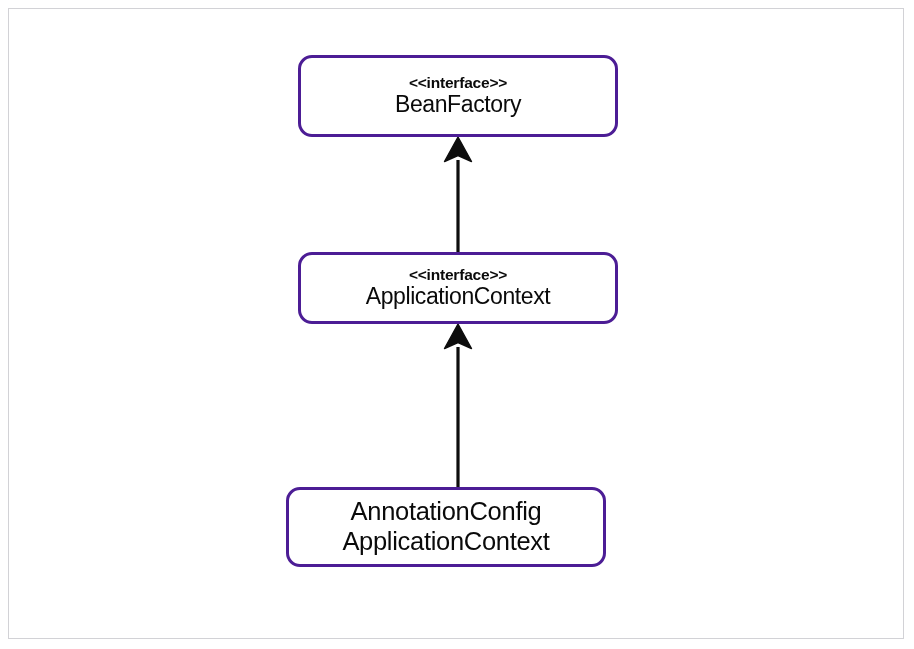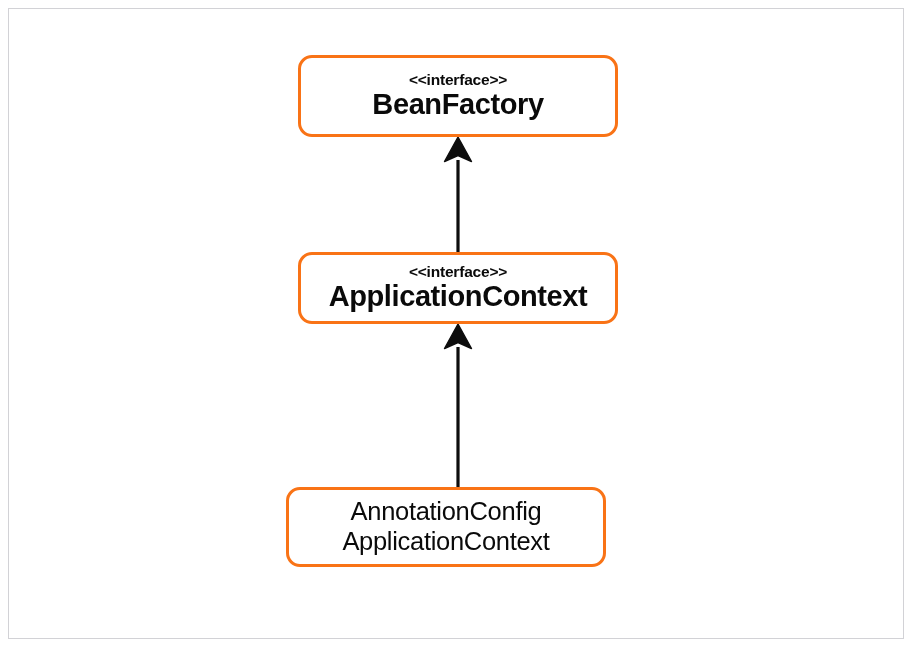--- a/index.html
+++ b/index.html
@@ -31,41 +31,41 @@
     left: 0;
     top: 0;
     width: 914px;
     height: 649px;
   }
 
   .uml-node {
     position: absolute;
     box-sizing: border-box;
     background: #ffffff;
-    border: 3px solid #f97316;
+    border: 3px solid #4c1d95;
     border-radius: 14px;
     display: flex;
     flex-direction: column;
     align-items: center;
     justify-content: center;
     text-align: center;
     color: #0a0a0a;
   }
 
   .node-stereotype {
     font-size: 15.5px;
     font-weight: bold;
     letter-spacing: -0.2px;
     line-height: 1.05;
     margin-bottom: 1px;
   }
 
   .node-name {
-    font-size: 29px;
-    font-weight: 700;
+    font-size: 23px;
+    font-weight: 400;
     letter-spacing: -0.4px;
     line-height: 1.06;
     white-space: nowrap;
   }
 
   .node-name-2 {
     font-size: 25.5px;
     font-weight: 500;
     letter-spacing: -0.3px;
     line-height: 1.16;

